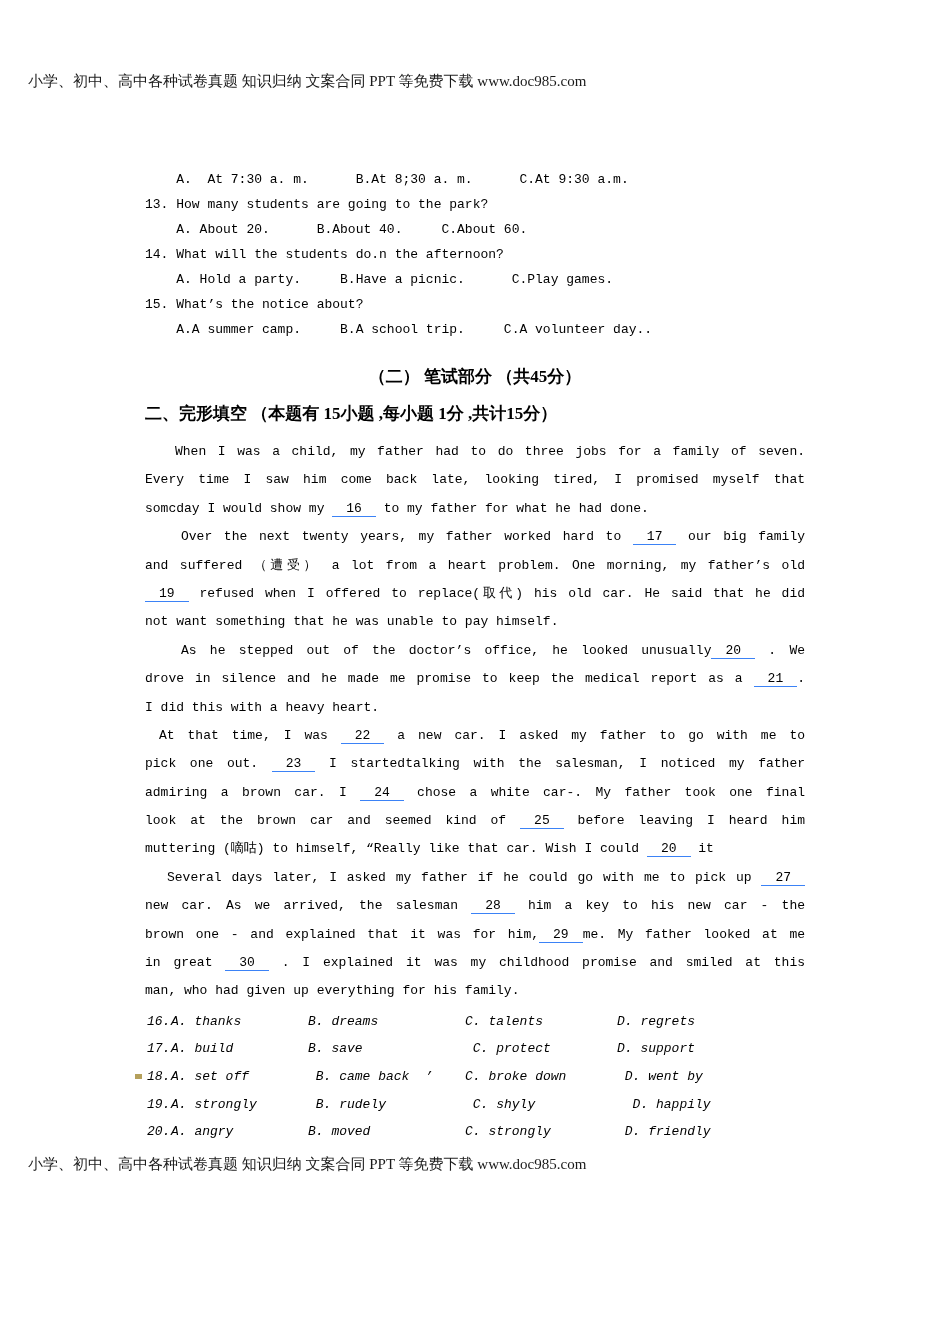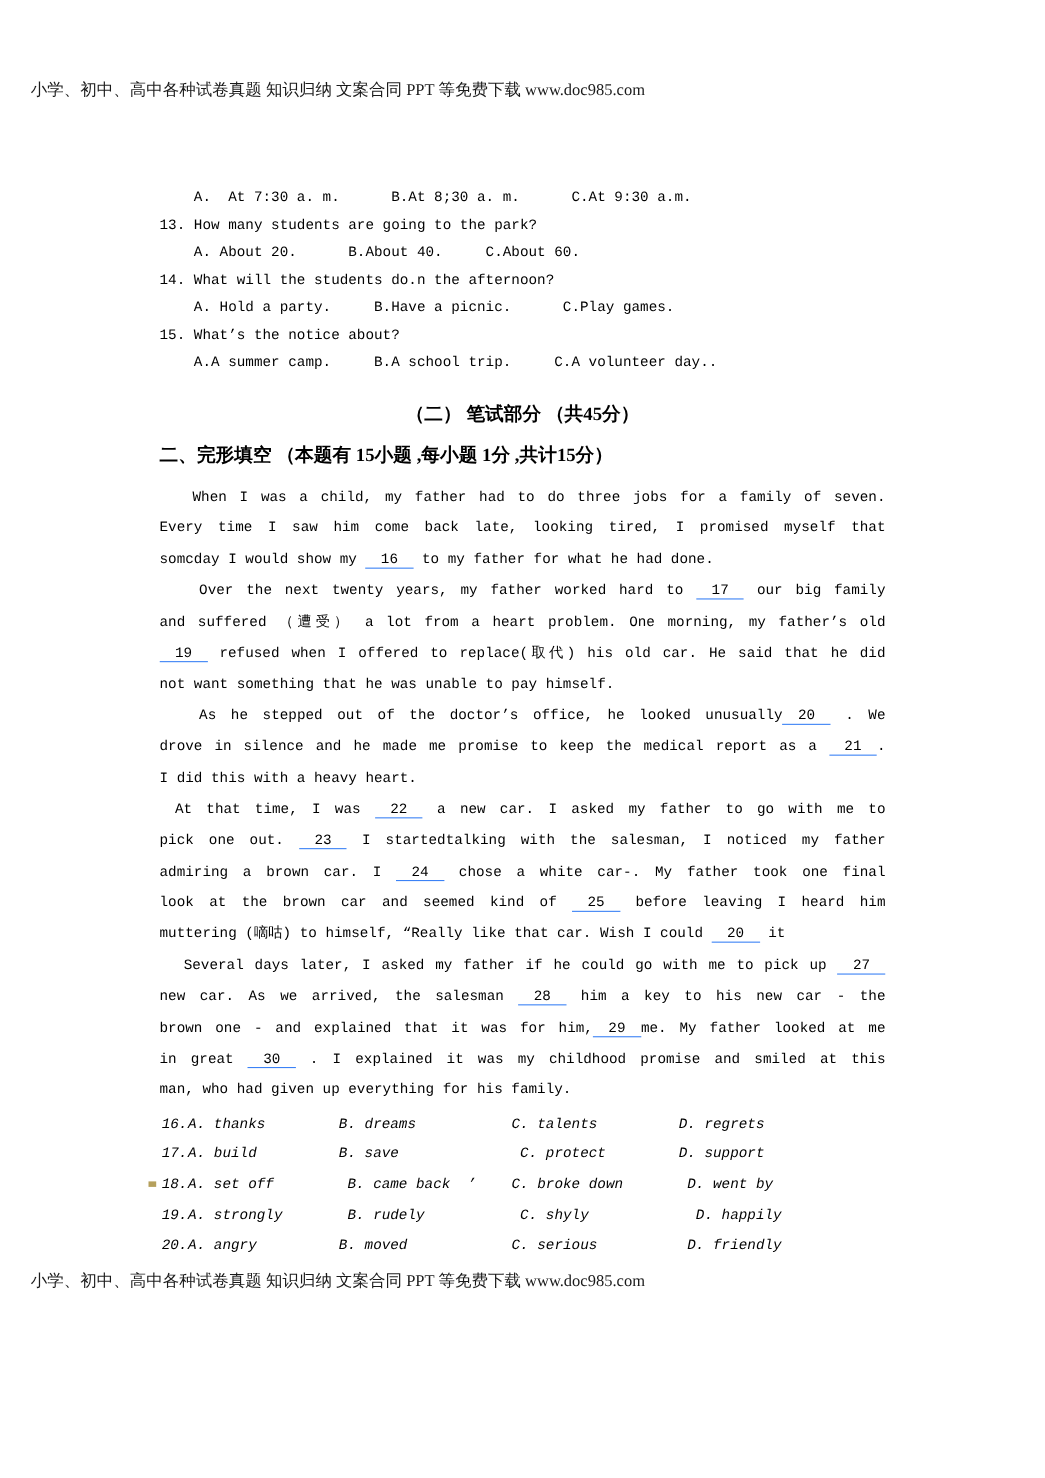--- a/index.html
+++ b/index.html
@@ -159,20 +159,20 @@
       <span class="opt-a">A. strongly</span>
       <span class="opt-b"> B. rudely</span>
       <span class="opt-c"> C. shyly</span>
       <span class="opt-d">  D. happily</span>
     </div>
       <div class="opt-row">
 
       <span class="opt-num">20.</span>
       <span class="opt-a">A. angry</span>
       <span class="opt-b">B. moved</span>
-      <span class="opt-c">C. serious</span>
+      <span class="opt-c">C. strongly</span>
       <span class="opt-d"> D. friendly</span>
     </div>
     </div>
 
   <div class="runner footer">小学、初中、高中各种试卷真题 知识归纳 文案合同 PPT 等免费下载   www.doc985.com</div>
 
 </div>
 
 </body></html>

